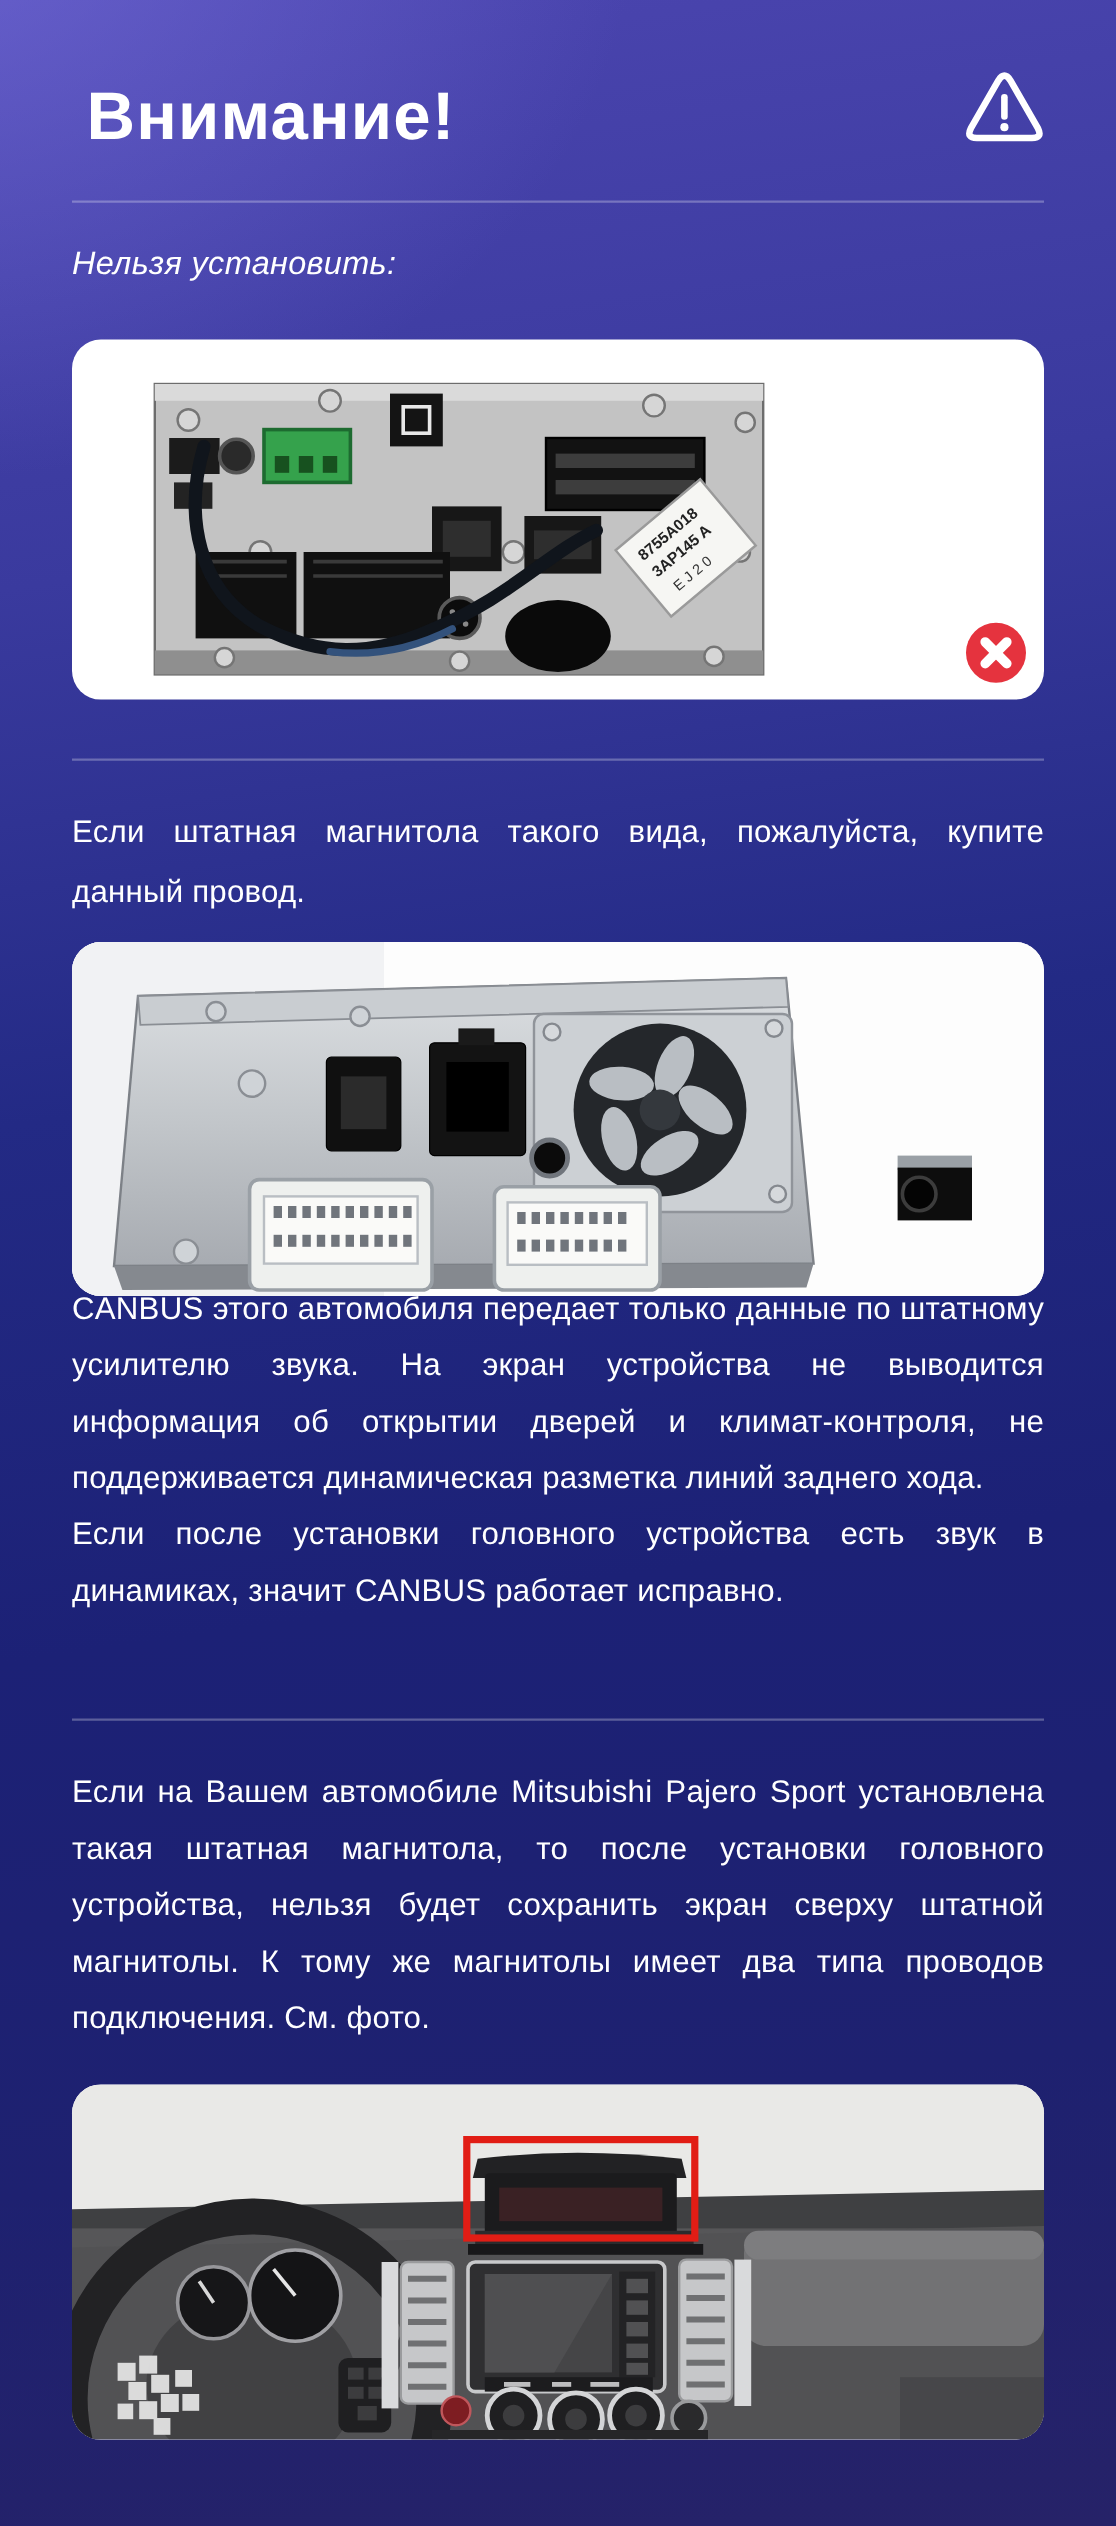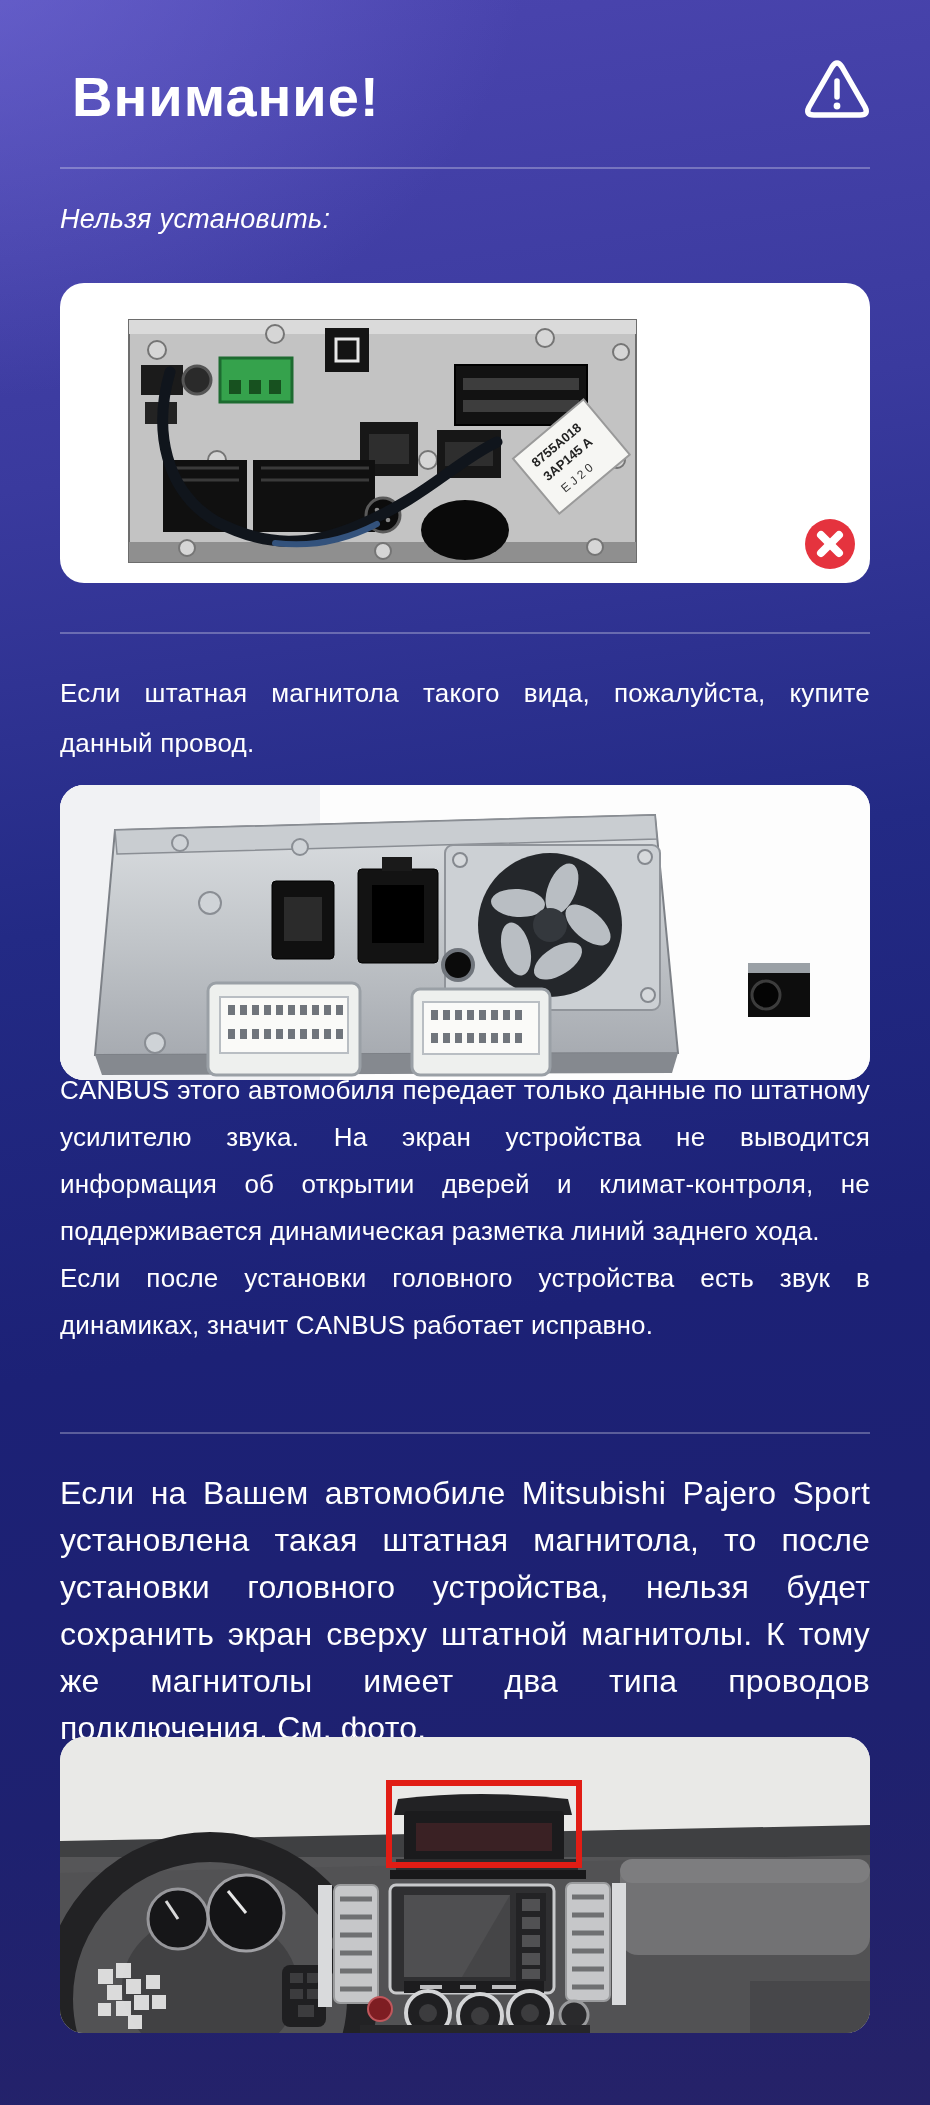--- a/index.html
+++ b/index.html
@@ -31,21 +31,21 @@
   .photo1{position:absolute;left:65px;top:27px;}
   .photo-fill{position:absolute;left:0;top:0;}
   .badge{position:absolute;right:14px;bottom:13px;width:52px;height:52px;}
   .para{
     position:absolute;left:60px;width:810px;margin:0;
     text-align:justify;letter-spacing:0.2px;
   }
   .para p{margin:0;}
   .p1{top:668px;font-size:26px;line-height:50px;}
   .canbus{top:1067px;font-size:26px;line-height:47px;}
-  .p3{top:1470px;font-size:32px;line-height:47px;}
+  .p3{top:1470px;font-size:26px;line-height:47px;}
 </style>
 </head>
 <body>
 
 <div class="page">
 
   <h1 class="title">Внимание!</h1>
 
   <svg class="warn-icon" width="66" height="62" viewBox="0 0 66 62">
     <path d="M28 7 Q33 -1 38 7 L61 47 Q65 55 56 55 L10 55 Q1 55 5 47 Z" fill="none" stroke="#ffffff" stroke-width="5.5" stroke-linejoin="round"></path>

